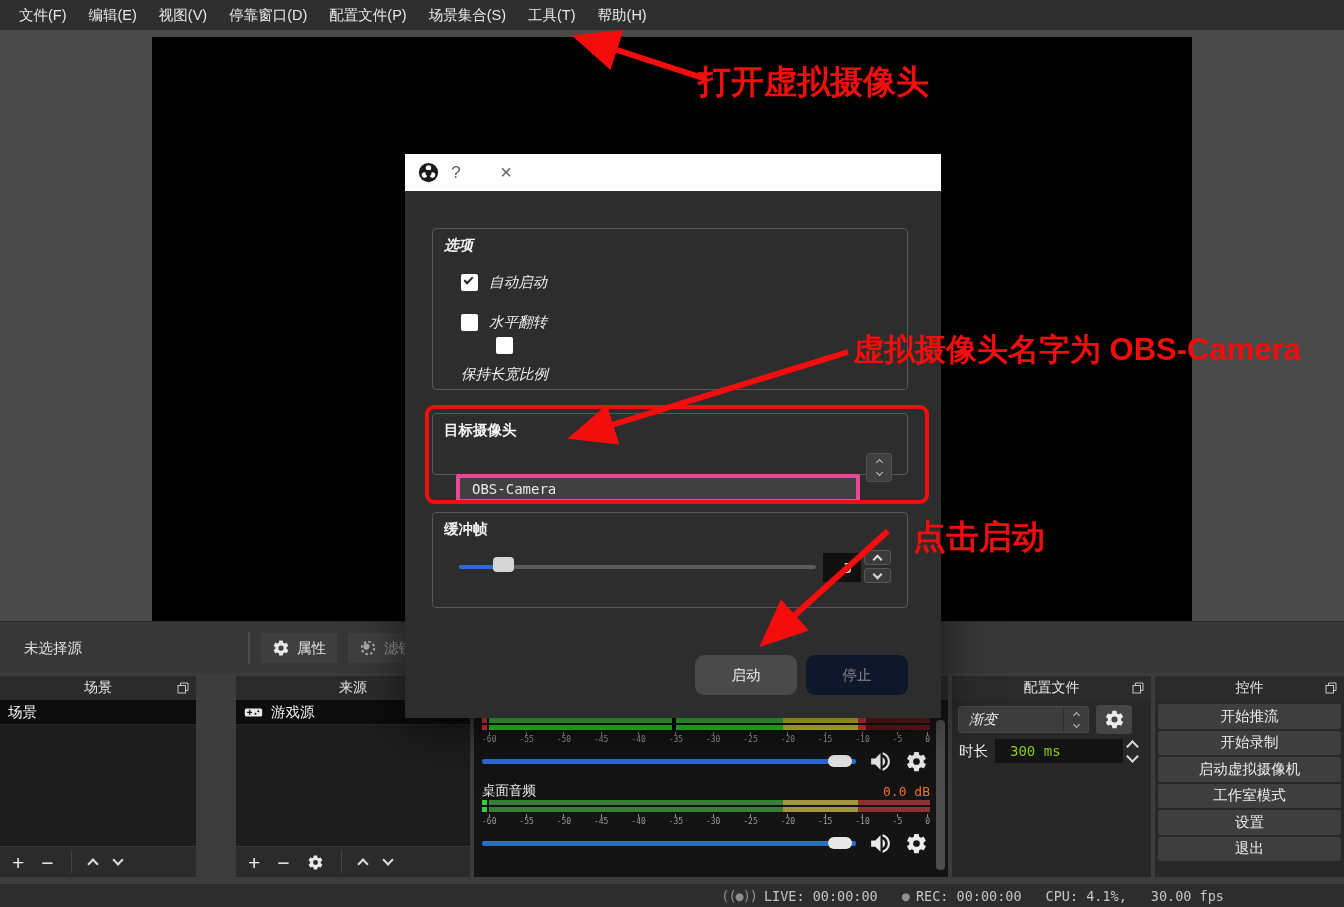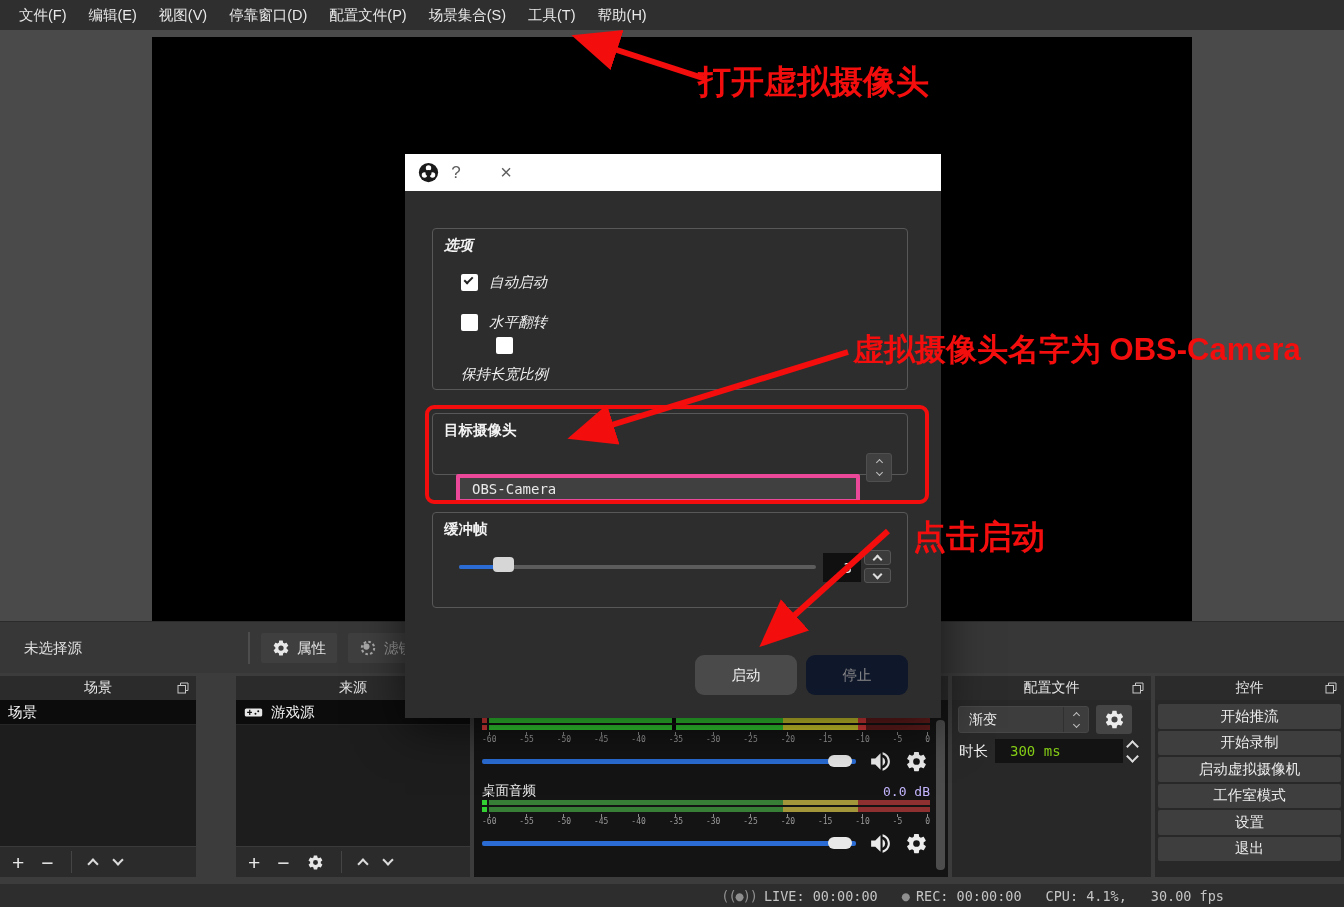--- a/index.html
+++ b/index.html
@@ -55,21 +55,21 @@
     border-right:2px solid #dcdcdc; border-bottom:2px solid #dcdcdc; }
   .chev.up   { transform:rotate(-135deg); margin-top:4px; }
   .chev.down { transform:rotate(45deg);   margin-bottom:4px; }
   .chev.sm { width:5px; height:5px; border-width:1.5px; border-color:#c0c0c0; }
   .chev.lg { width:9px; height:9px; border-width:2.5px; }
 
   
   .mix-src { padding:0 18px 0 8px; }
   .mix-name-row { height:18px; margin-top:0; display:flex; justify-content:space-between;
     align-items:center; font-size:13.5px; color:#eaeaea; }
-  .mix-db { font-family:"DejaVu Sans Mono", monospace; font-size:13px; color:#c4b5fd; }
+  .mix-db { font-family:"DejaVu Sans Mono", monospace; font-size:13px; color:#f97316; }
   .meter-row { display:flex; align-items:center; gap:2px; height:5px; margin-bottom:2px; }
   .clip-box { width:5px; height:5px; }
   .meter-bar { flex:1; height:5px; }
   .meter-bar.active { background:linear-gradient(to right,
       #32d032 0, #32d032 41.4%, #0a0a0a 41.4%, #0a0a0a 42.3%,
       #32d032 42.3%, #32d032 66.6%,
       #d8d32f 66.6%, #d8d32f 83.6%,
       #e23b3b 83.6%, #e23b3b 85.4%,
       #641c1c 85.4%, #641c1c 100%); }
   .meter-bar.idle { background:linear-gradient(to right,
@@ -81,21 +81,21 @@
   .vol-slider { position:relative; width:374px; height:14px; cursor:pointer; }
   .vol-track { position:absolute; top:5px; left:0; width:100%; height:5px; background:#2a6cd4; border-radius:2px; }
   .vol-handle { position:absolute; top:1px; left:346px; width:24px; height:12px; background:#e8e8e8; border-radius:6px; }
   .mix-scrollbar { position:absolute; right:3px; top:44px; width:9px; height:150px;
     background:#4d4d4d; border-radius:4px; z-index:2; cursor:pointer; }
 
   
   .trans-row1 { position:absolute; top:29px; left:6px; display:flex; gap:7px; align-items:center; }
   .trans-combo { width:131px; height:27px; background:#3d3d3d; border:1px solid #474747; border-radius:3px;
     display:flex; align-items:center; color:#ededed; font-size:14px; cursor:pointer; }
-  .trans-combo .val { flex:1; padding-left:10px; }
+  .trans-combo .val { flex:1; padding-left:10px;font-style:italic; }
   .combo-arrows { width:25px; align-self:stretch; border-left:1px solid #303030;
     display:flex; flex-direction:column; align-items:center; justify-content:center; gap:4px; }
   .sq-btn { width:36px; height:29px; background:#454545; border-radius:3px;
     display:flex; align-items:center; justify-content:center; cursor:pointer; }
   .trans-row2 { position:absolute; top:63px; left:7px; display:flex; align-items:center; gap:7px;
     color:#ededed; font-size:14.5px; }
   .duration-box { width:128px; height:24px; background:#131313; color:#84cc16;
     font-family:"DejaVu Sans Mono", monospace; font-size:14px;
     display:flex; align-items:center; padding-left:15px; }
   .duration-arrows { display:flex; flex-direction:column; gap:1px; margin-left:-2px; }

